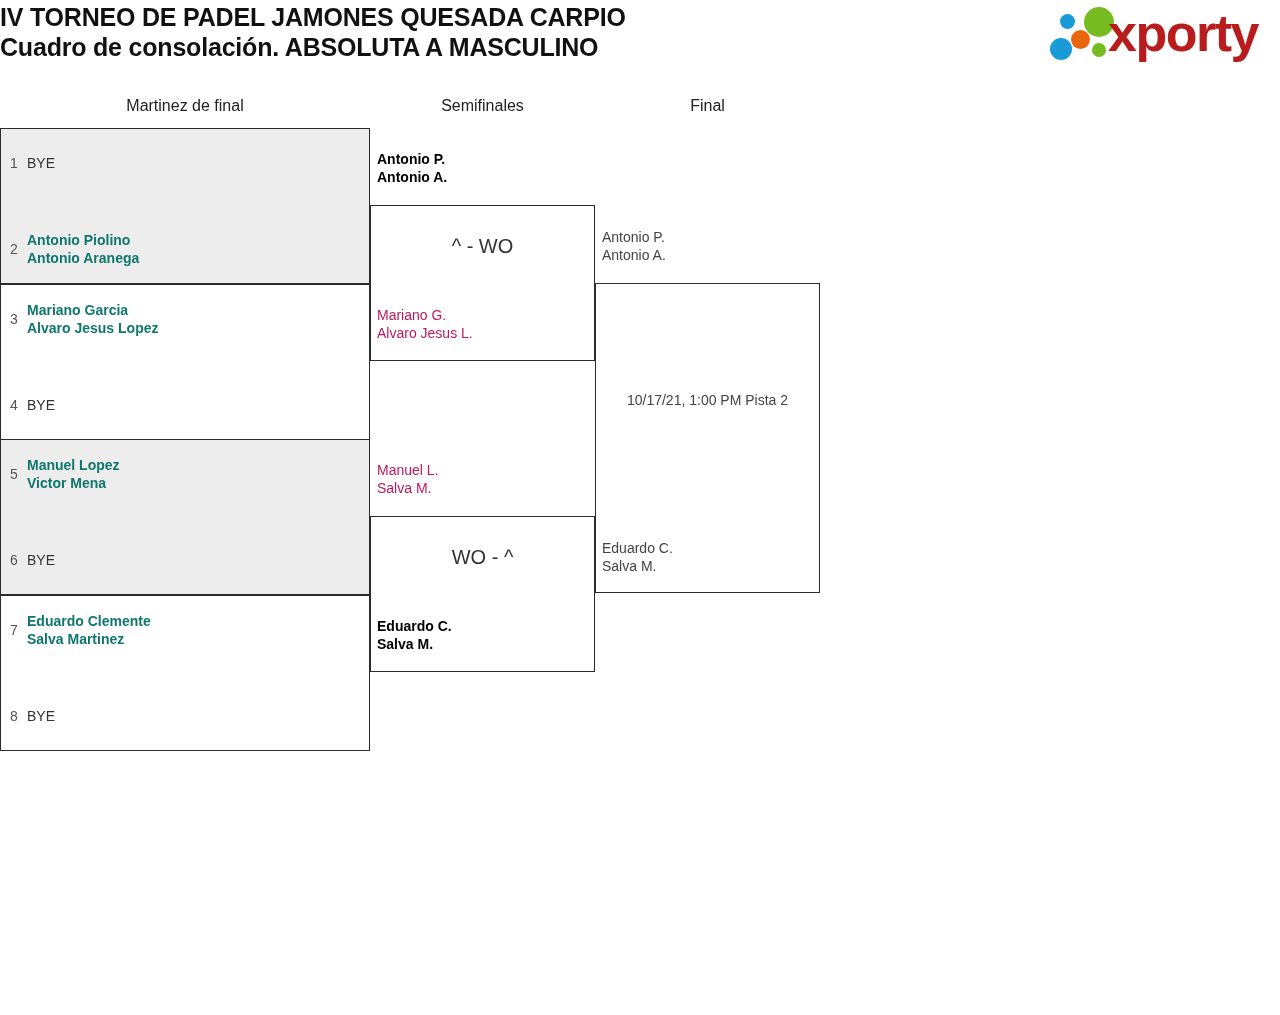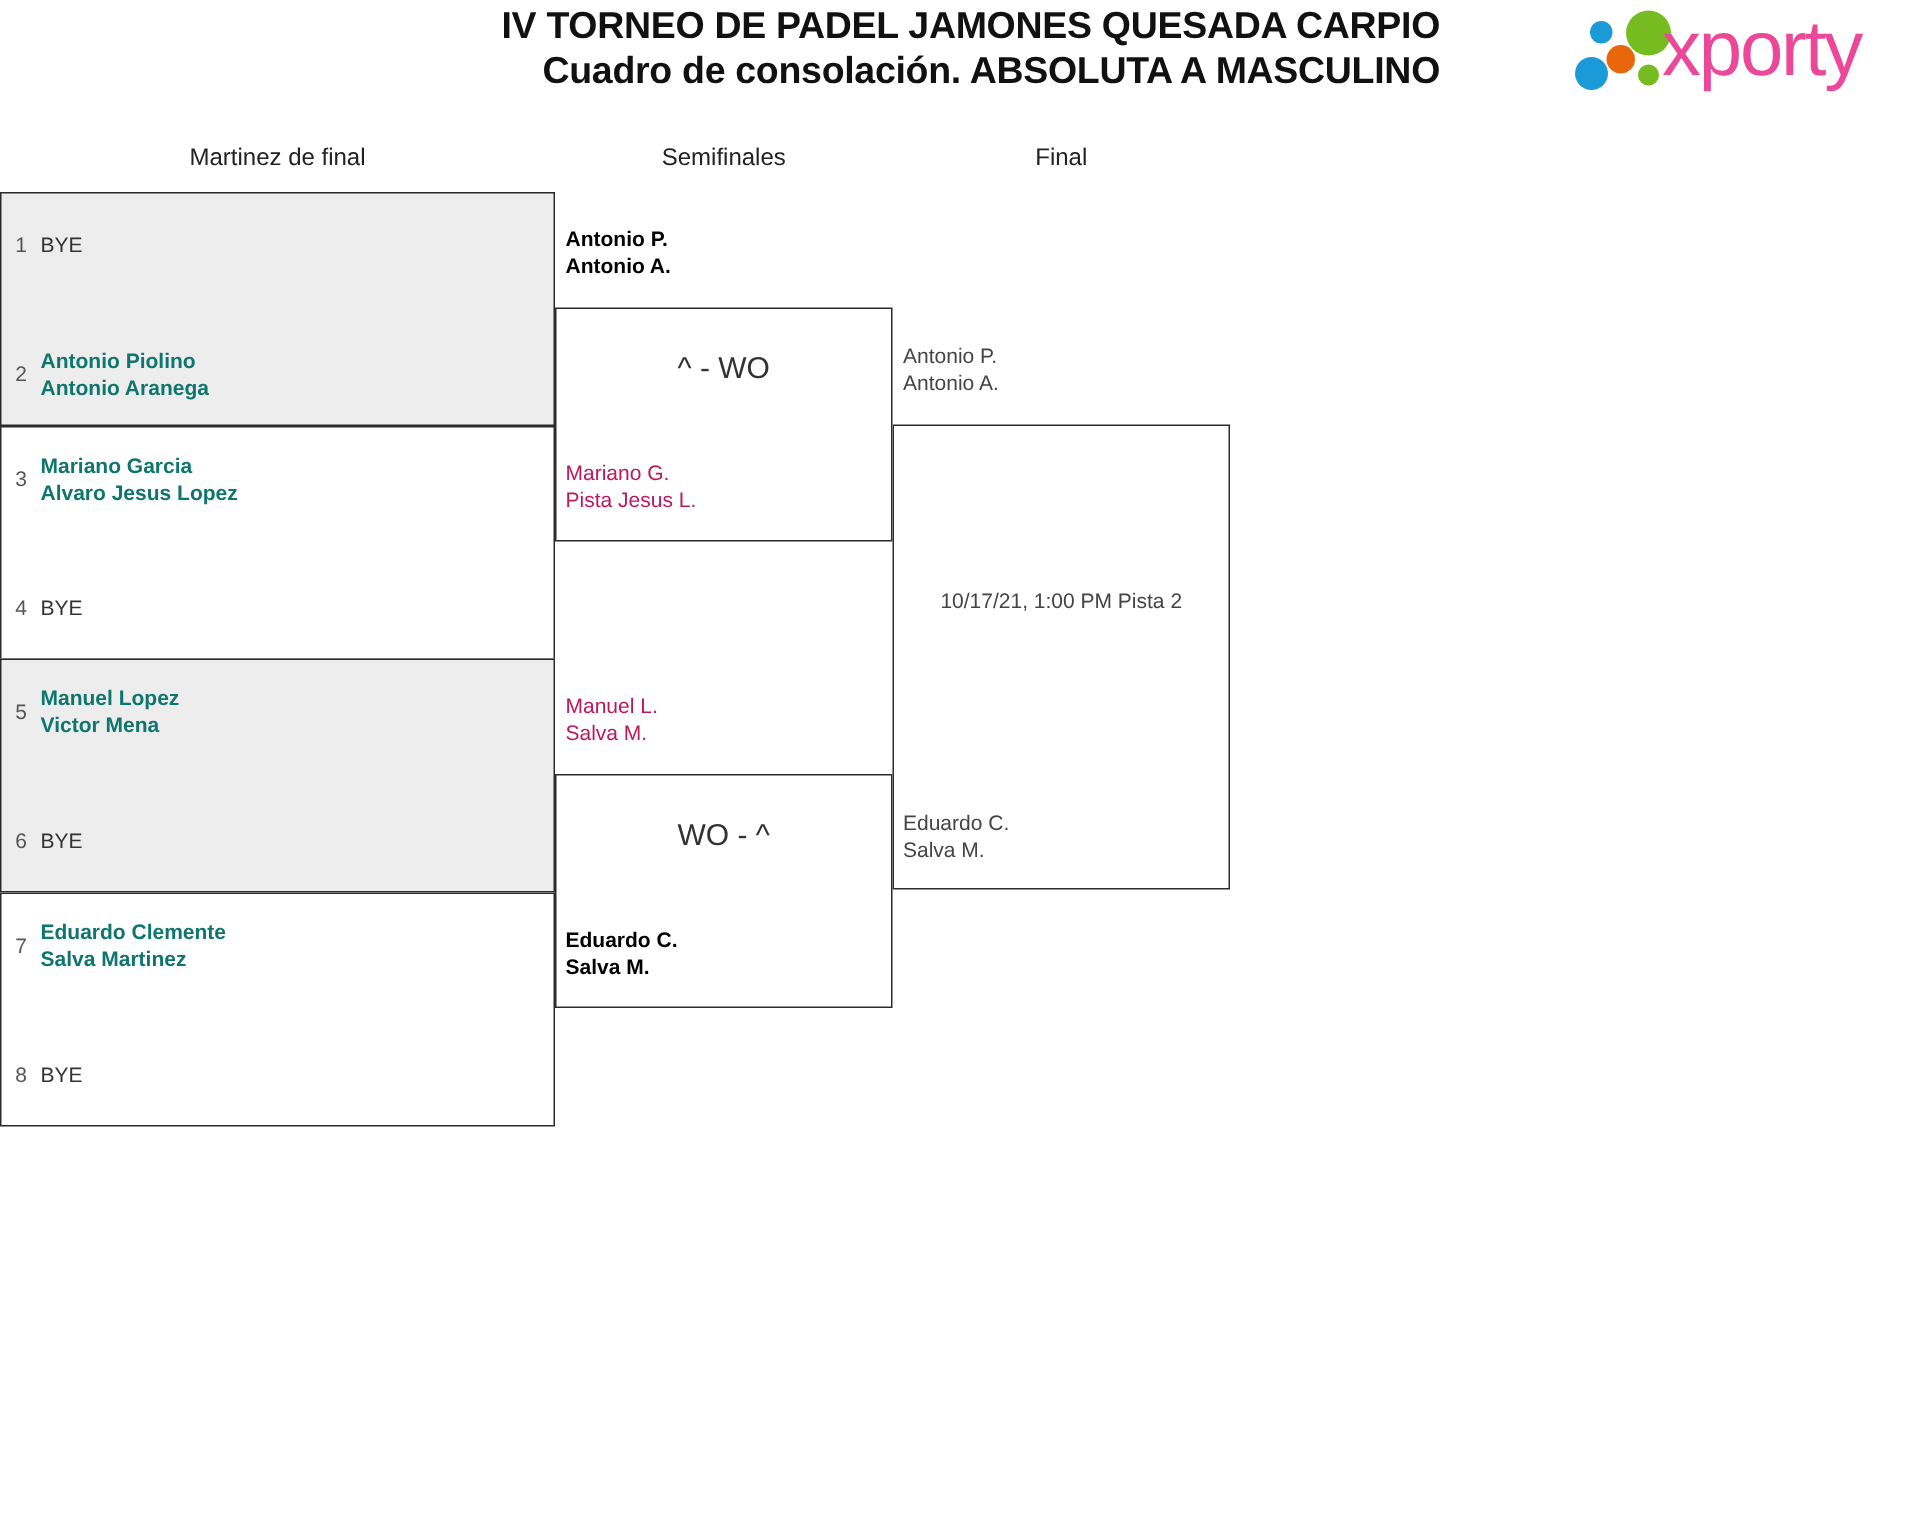--- a/index.html
+++ b/index.html
@@ -15,21 +15,20 @@
     color: #000;
     overflow: hidden;
   }
 
   
   #header {
     position: absolute;
     left: 0; top: 0;
     width: 1101px;
     height: 86px;
-    text-align: right;
   }
   #title-block {
     position: absolute;
     left: 0; top: 2px;
     width: 960px;
   }
   .title-line {
     font-size: 25px;
     font-weight: bold;
     line-height: 30px;
@@ -54,22 +53,22 @@
   .dot-blue-sm  { left: 14px; top: 8px;  width: 15px; height: 15px; background: #1a9ad7; }
   .dot-green-lg { left: 38px; top: 1px;  width: 30px; height: 30px; background: #76bc21; }
   .dot-orange   { left: 25px; top: 24px; width: 19px; height: 19px; background: #e8670c; }
   .dot-blue-lg  { left: 4px;  top: 32px; width: 22px; height: 22px; background: #1a9ad7; }
   .dot-green-sm { left: 46px; top: 37px; width: 14px; height: 14px; background: #76bc21; }
   #logo-word {
     position: absolute;
     left: 62px; top: -2px;
     font-size: 52px;
     line-height: 58px;
-    font-weight: normal;
-    color: #ec4899;
+    font-weight: bold;
+    color: #b91c1c;
     letter-spacing: -1.5px;
     font-family: "Liberation Sans", sans-serif;
   }
 
   
   .round-header {
     position: absolute;
     font-size: 16px;
     color: #222;
     text-align: center;
@@ -259,21 +258,21 @@
     <div class="slot top winner">
       <span class="players">
         <span class="pline">Antonio P.</span>
         <span class="pline">Antonio A.</span>
       </span>
     </div>
     <div class="score">^ - WO</div>
     <div class="slot bottom loser">
       <span class="players">
         <span class="pline">Mariano G.</span>
-        <span class="pline">Pista Jesus L.</span>
+        <span class="pline">Alvaro Jesus L.</span>
       </span>
     </div>
   </div>
 
   <div class="match r2 plain" id="m-r2-1">
     <div class="slot top loser">
       <span class="players">
         <span class="pline">Manuel L.</span>
         <span class="pline">Salva M.</span>
       </span>

